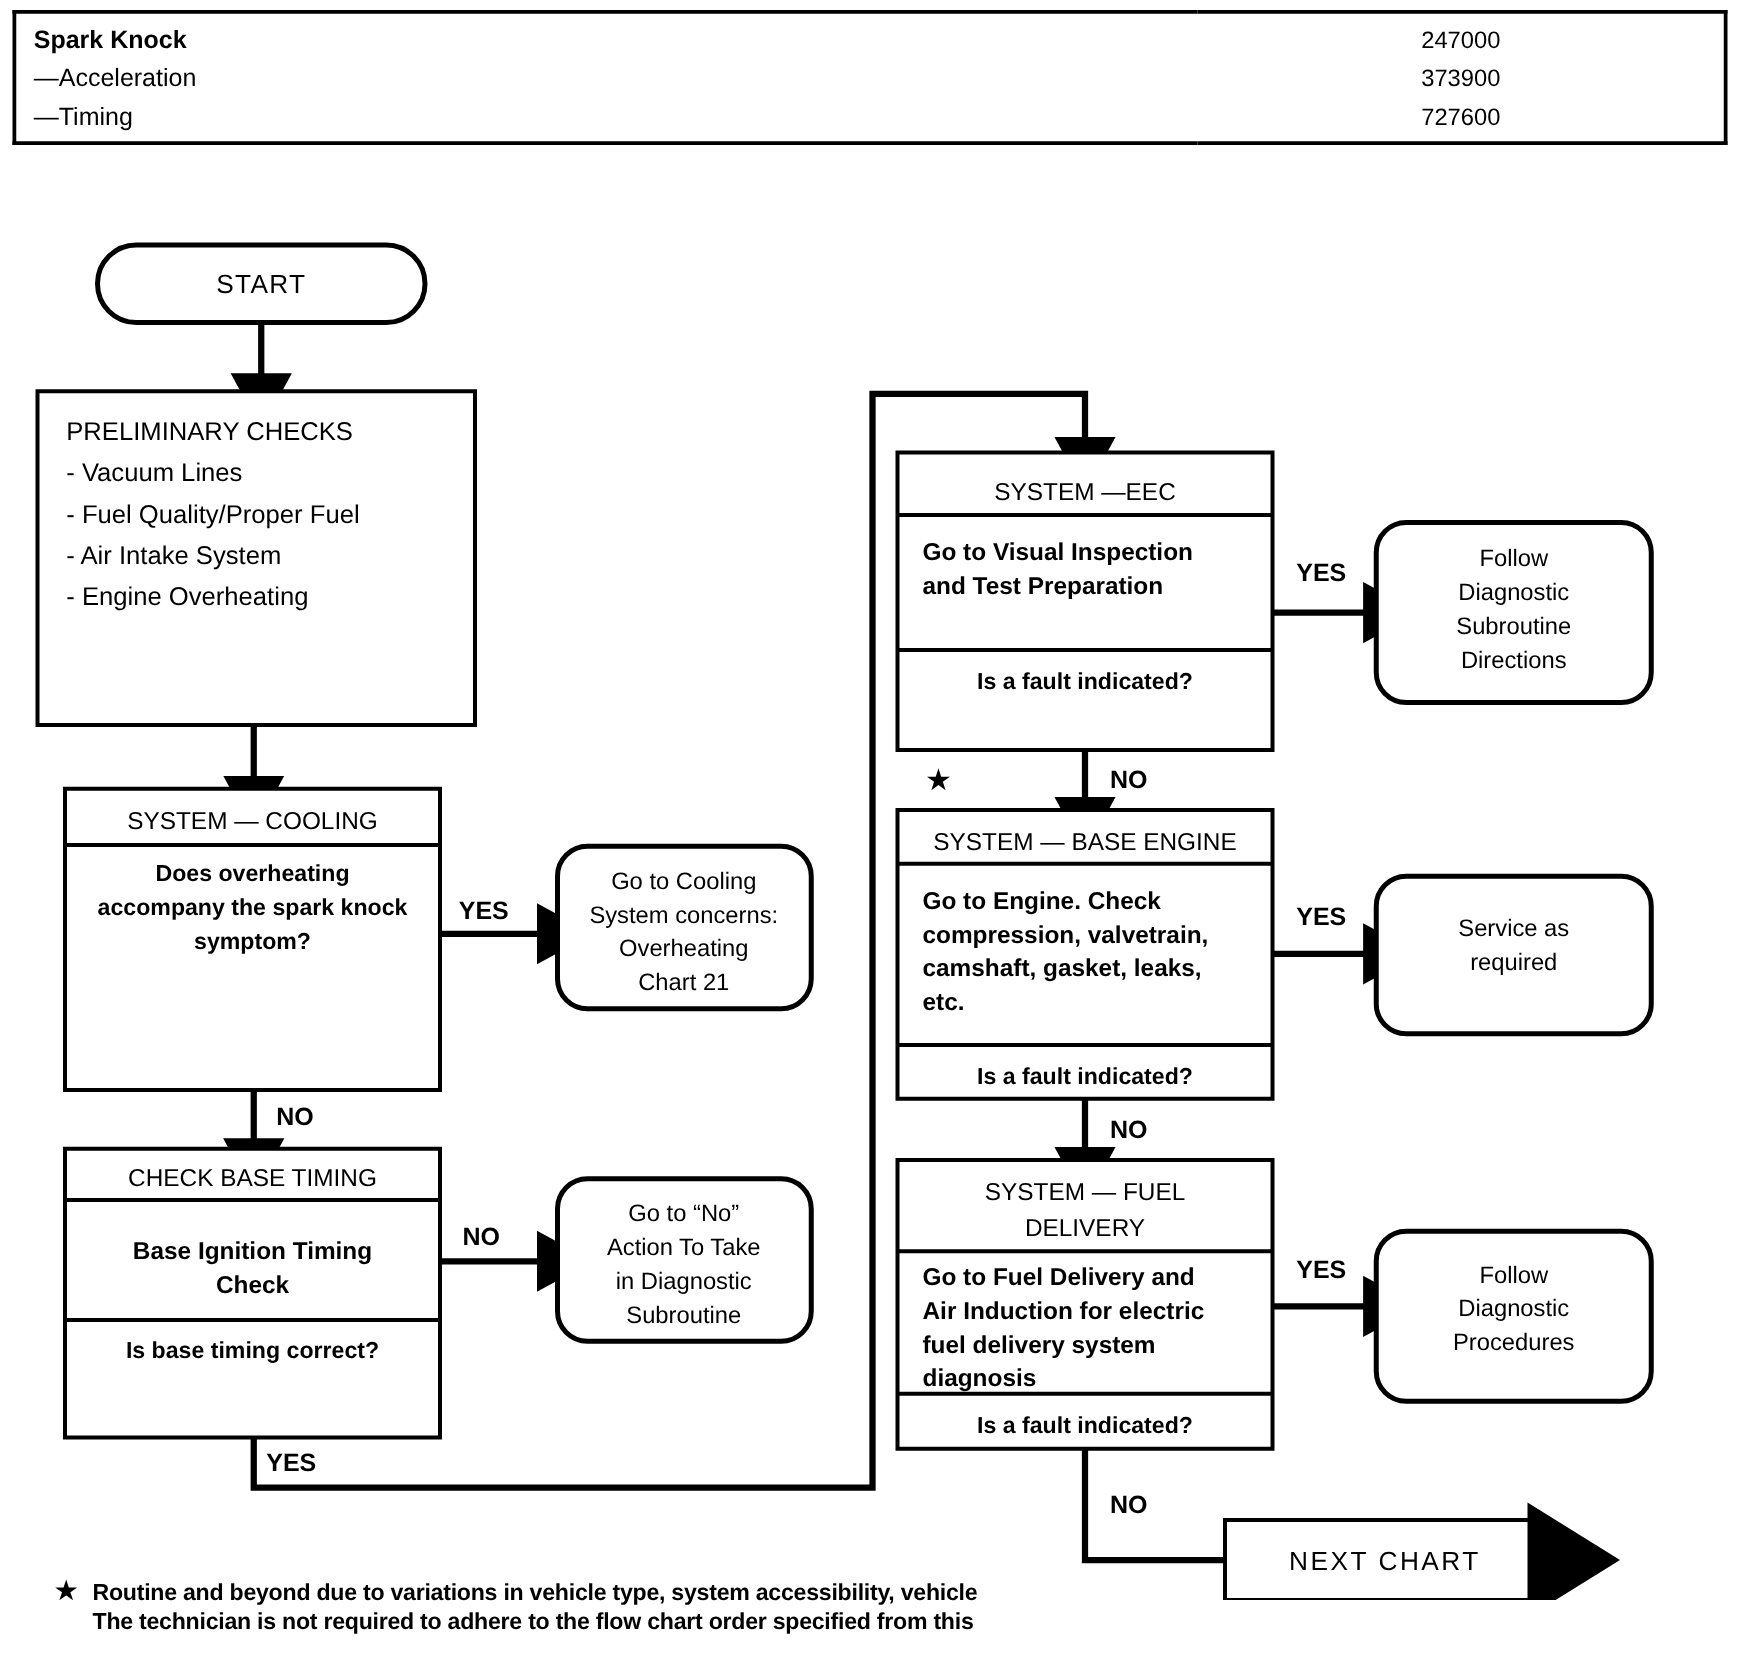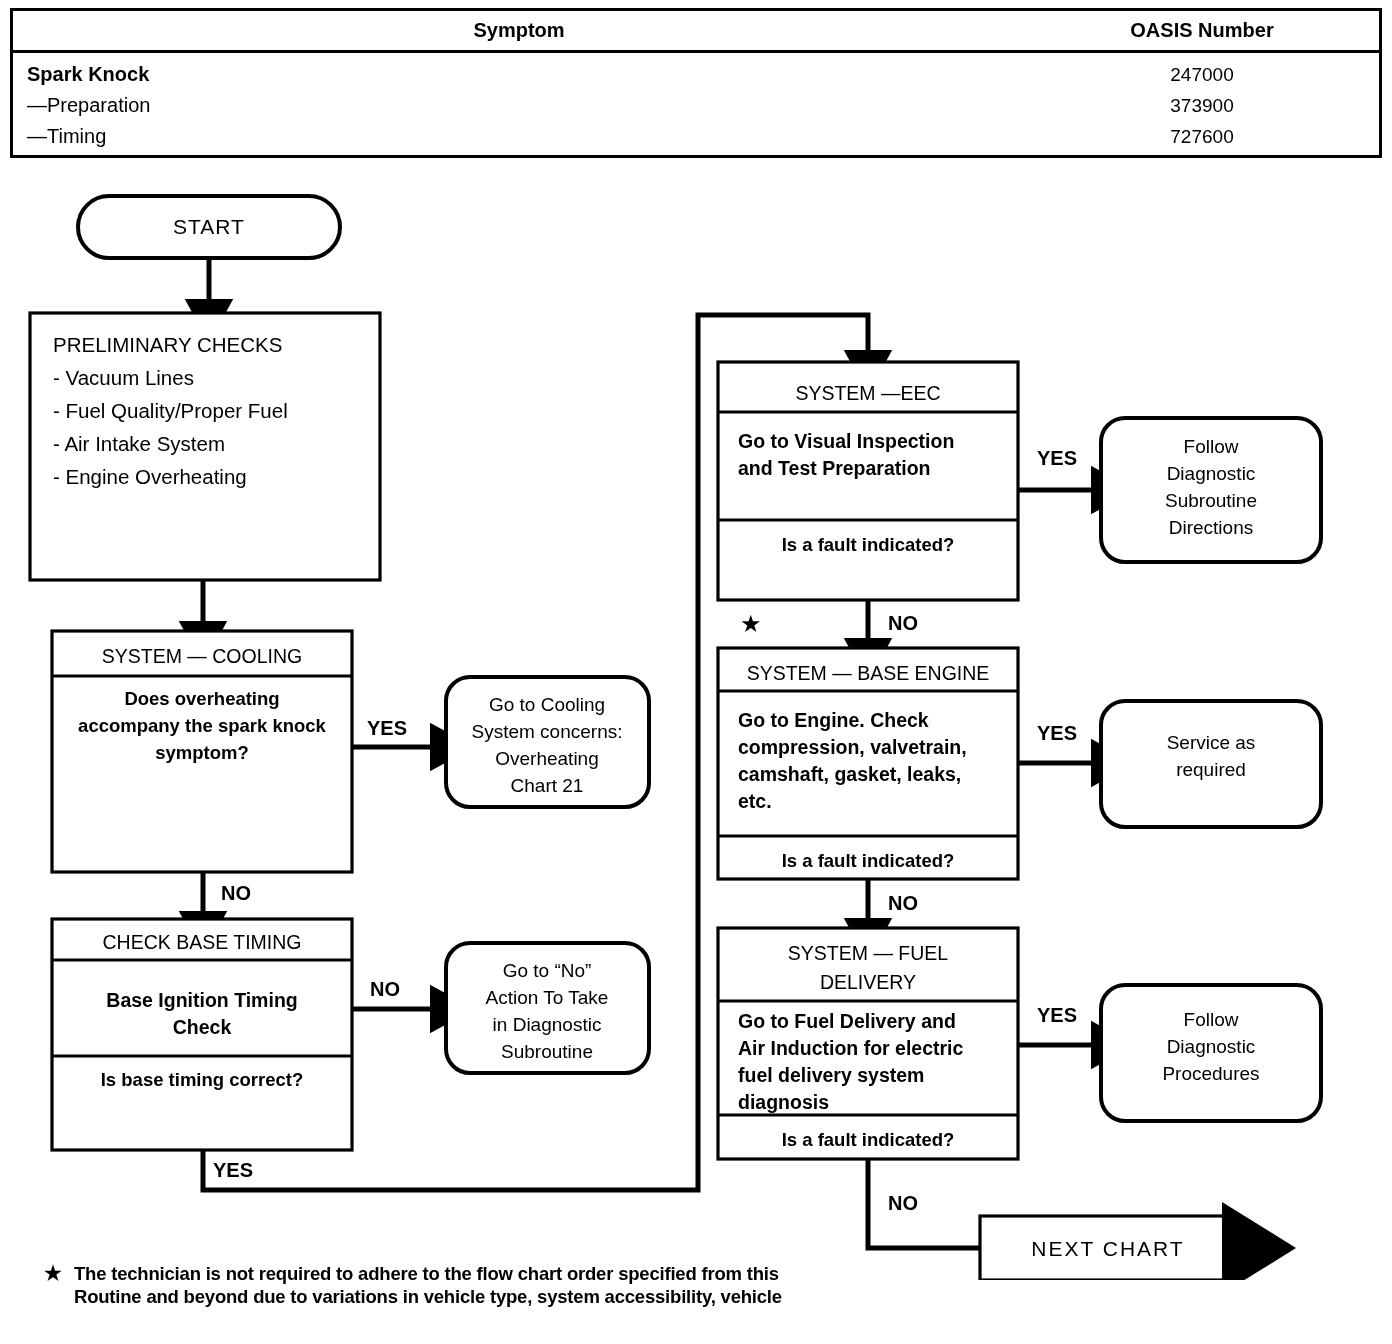--- a/index.html
+++ b/index.html
@@ -43,33 +43,25 @@
   .footnote .star{position:absolute;left:0;top:0;font-size:20px;}
   .footnote .ftext{margin-left:30px;}
 </style>
 </head>
 <body>
 
 <div id="page">
 
   <table class="sym-table">
     <tbody>
-        <tr class="sym-head">
-      <td style="width:1012px;">
-        <div class="cell">Symptom</div>
-      </td>
-      <td class="col-div">
-        <div class="cell">OASIS Number</div>
-      </td>
-    </tr>
     <tr class="sym-body">
       <td>
         <div class="sym-list">
           <div class="bold">Spark Knock</div>
-          <div>—Preparation</div>
+          <div>—Acceleration</div>
           <div>—Timing</div>
         </div>
       </td>
       <td class="col-div">
         <div class="oasis-list">
           <div>247000</div>
           <div>373900</div>
           <div>727600</div>
         </div>
       </td>
@@ -221,17 +213,17 @@
     <g>
       <rect class="bx" x="980" y="1056" width="247" height="64"></rect>
       <polygon class="solid" points="1222,1042 1222,1134 1296,1088"></polygon>
       <text class="t-next" x="1108" y="1096">NEXT  CHART</text>
     </g>
 
   </svg>
 
   <div class="footnote">
     <span class="star">★</span>
+    <div class="ftext">Routine and beyond due to variations in vehicle type, system accessibility, vehicle</div>
     <div class="ftext">The technician is not required to adhere to the flow chart order specified from this</div>
-    <div class="ftext">Routine and beyond due to variations in vehicle type, system accessibility, vehicle</div>
   </div>
 
 </div>
 
 </body></html>

